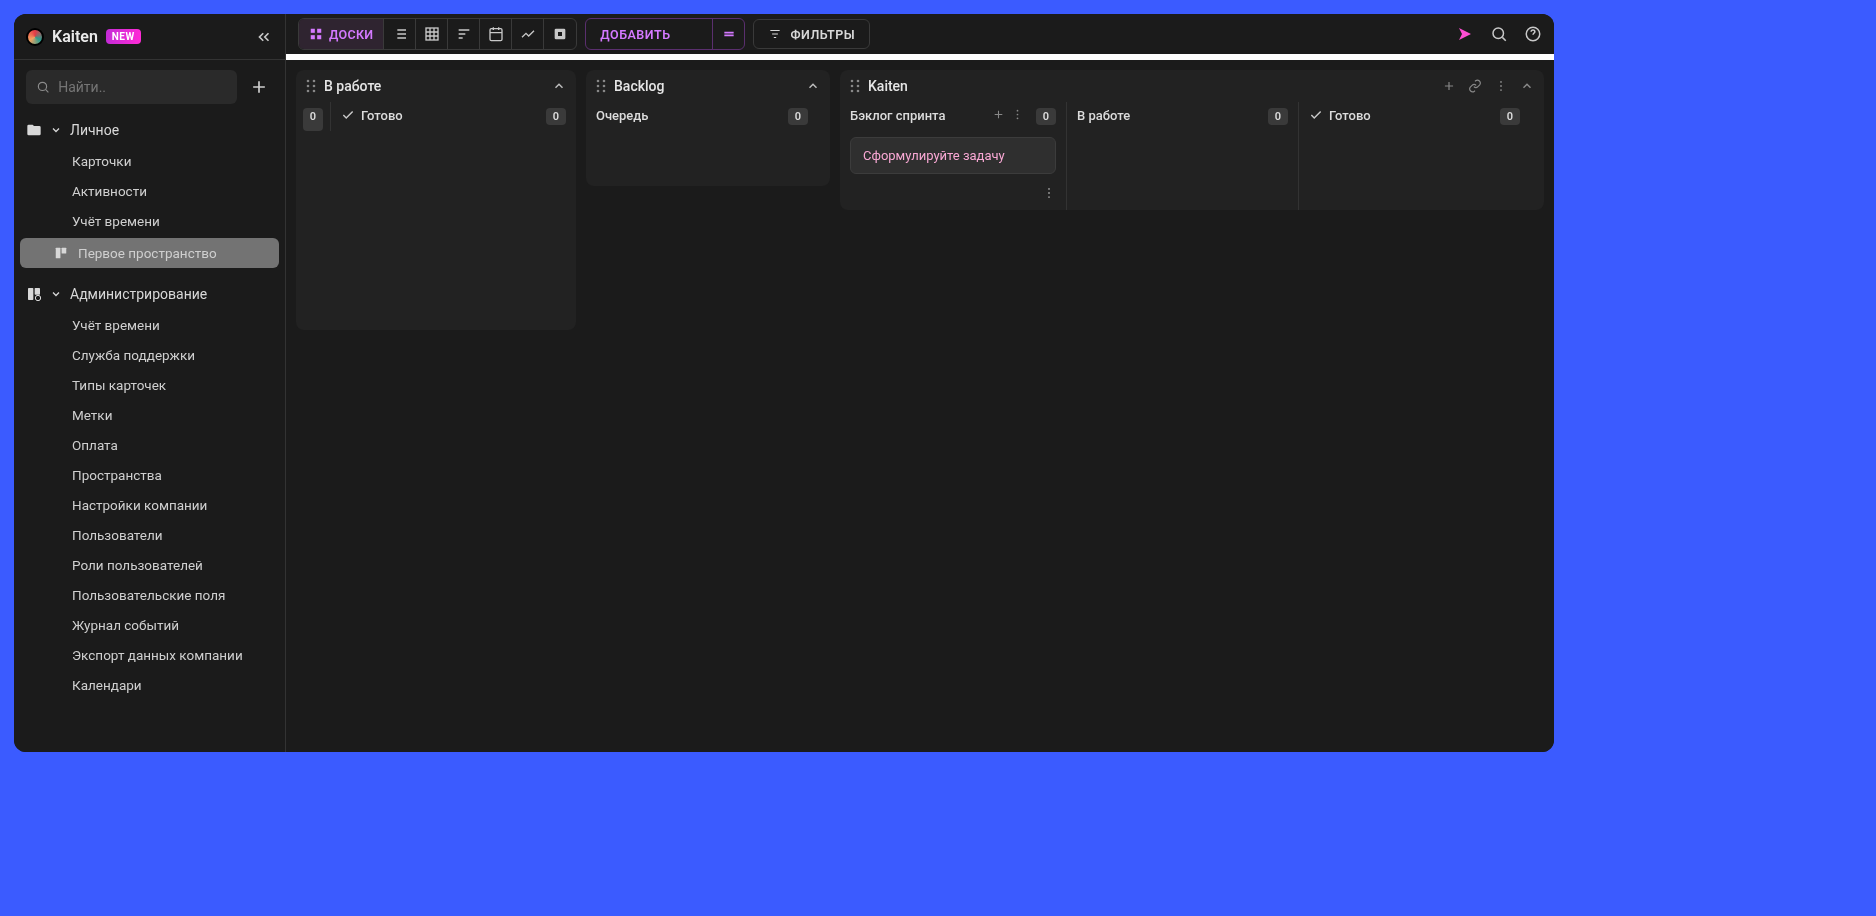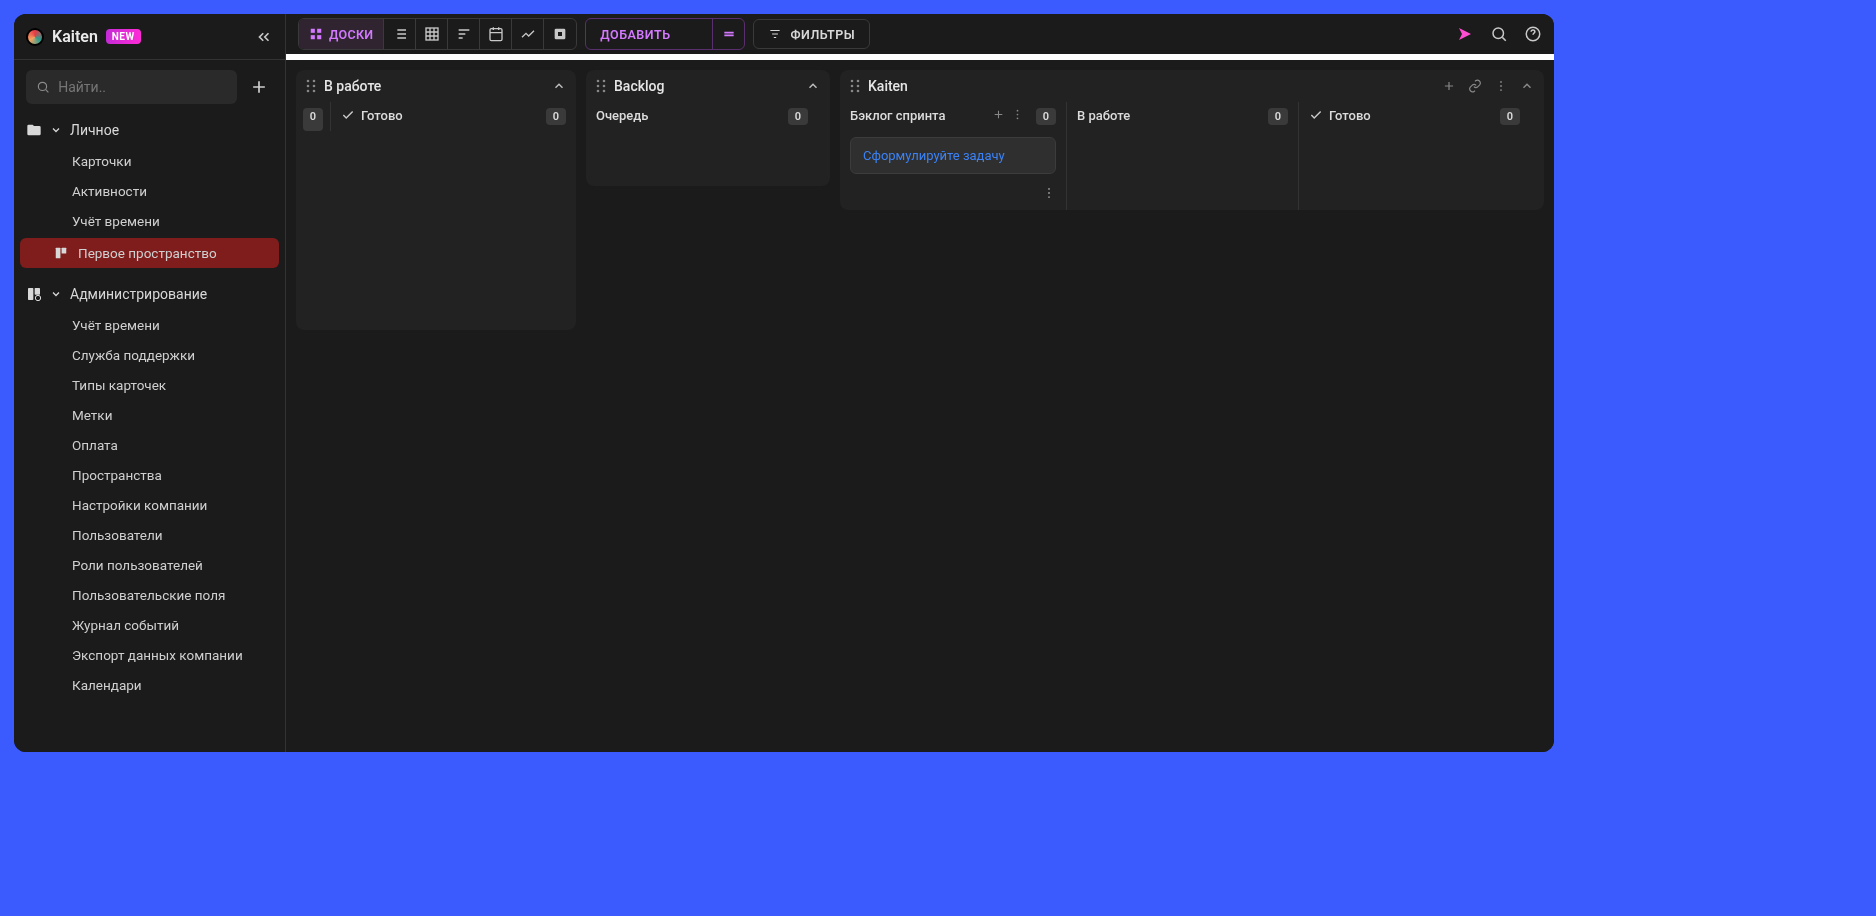--- a/index.html
+++ b/index.html
@@ -57,21 +57,21 @@
   .add-btn { color:#d0d0d0; cursor:pointer; font-size:22px; padding:0 4px; }
 
   .nav-section-header {
     display:flex; align-items:center; gap:8px; padding:8px 12px;
     color:#d8d8d8; font-size:14px; cursor:pointer;
   }
   .nav-item {
     padding:7px 12px 7px 58px; color:#cfcfcf; font-size:13.5px; cursor:pointer;
   }
   .nav-item.active {
-    background:#7f1d1d; border-radius:6px; margin:2px 6px; padding-left:34px;
+    background:#737373; border-radius:6px; margin:2px 6px; padding-left:34px;
     display:flex; align-items:center; gap:10px;
   }
   .nav-item.active .board-icon { width:14px; height:14px; }
   .section-icon { width:16px; display:inline-flex; justify-content:center; }
 
   
   .main { flex:1; display:flex; flex-direction:column; background:#1b1b1b; }
   .toolbar {
     height:46px; display:flex; align-items:center; gap:8px;
     padding:0 12px; border-bottom:6px solid #ffffff;
@@ -132,21 +132,21 @@
     width:34px; display:flex; justify-content:center; padding-top:6px;
   }
   .board0-body { display:flex; }
   .board0 { width:280px; min-height:260px; }
   .board0 .lane { flex:1; border-left:1px solid #333; min-width:0; }
   .board1 { width:244px; min-height:116px; }
   .board2 { flex:1; min-height:116px; }
 
   .card-input {
     margin:6px 10px; background:#2f2f2f; border:1px solid #3c3c3c;
-    border-radius:6px; padding:10px 12px; color:#3b82f6; font-size:13px;
+    border-radius:6px; padding:10px 12px; color:#f9a8d4; font-size:13px;
   }
   .lane-footer { display:flex; justify-content:flex-end; padding:6px 10px 10px; }
   .dots { color:#999; cursor:pointer; }
 
   svg { display:block; }
 </style>
 </head>
 <body>
 
 <div class="app">

